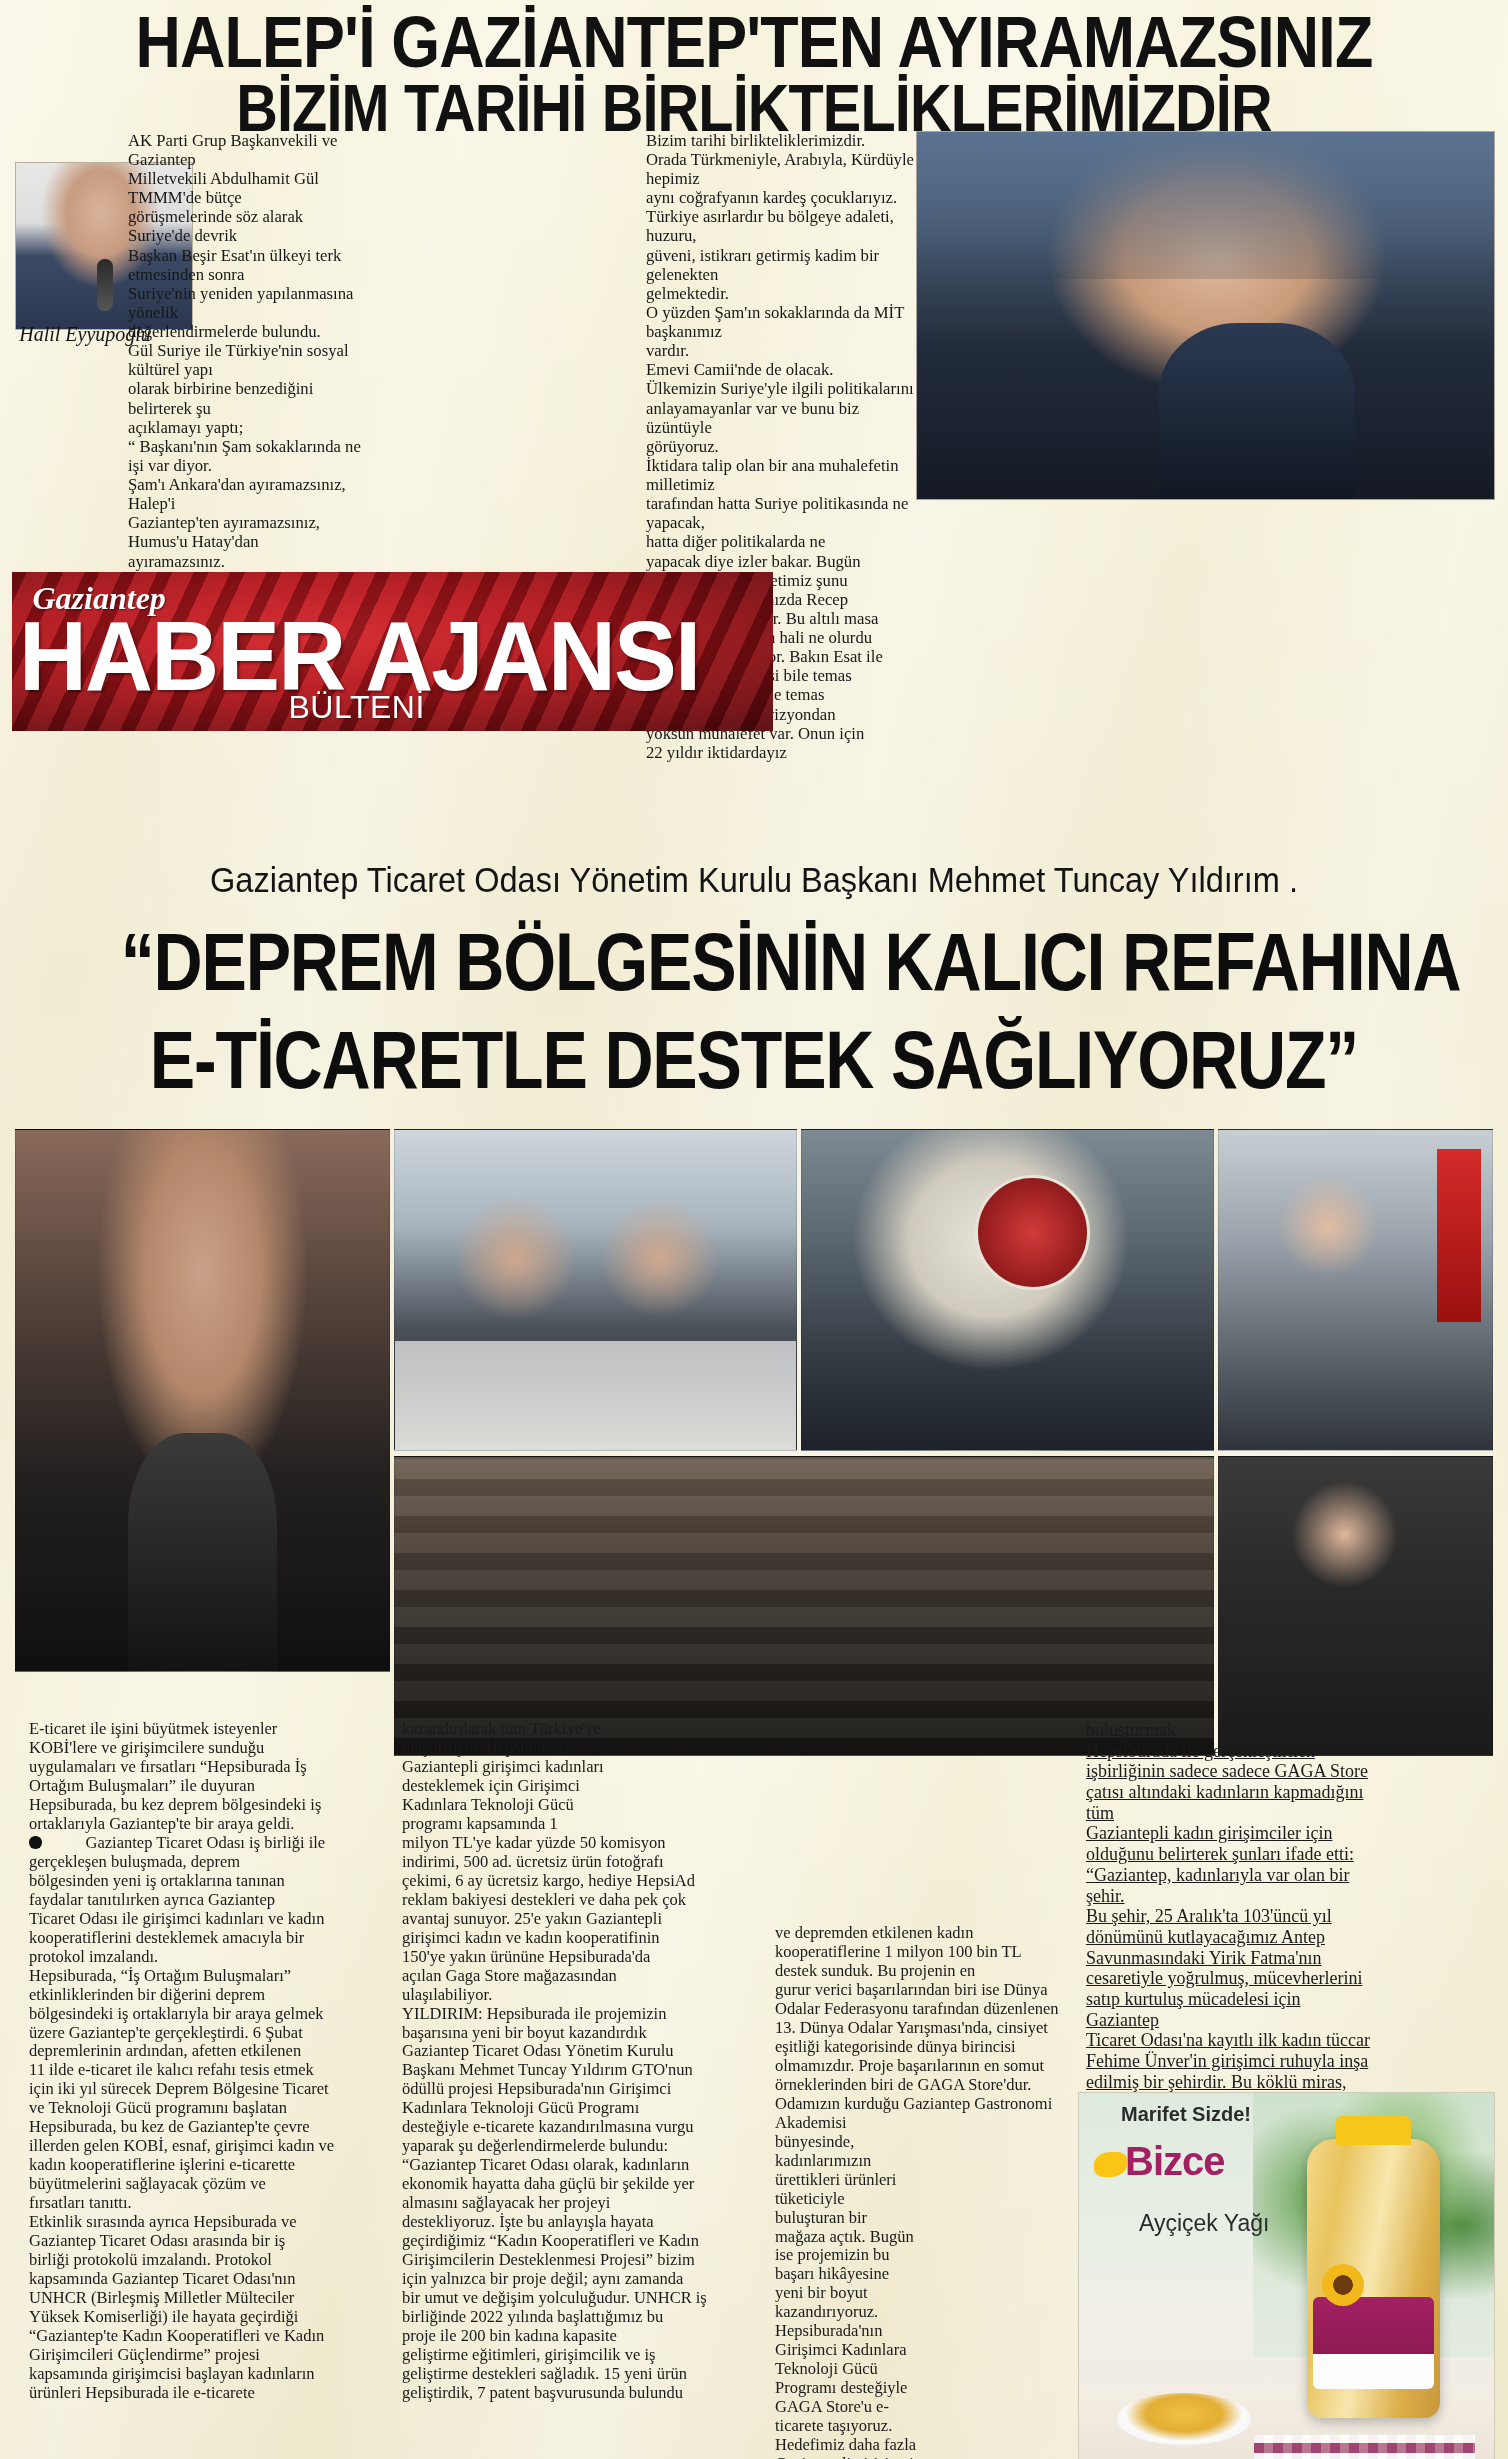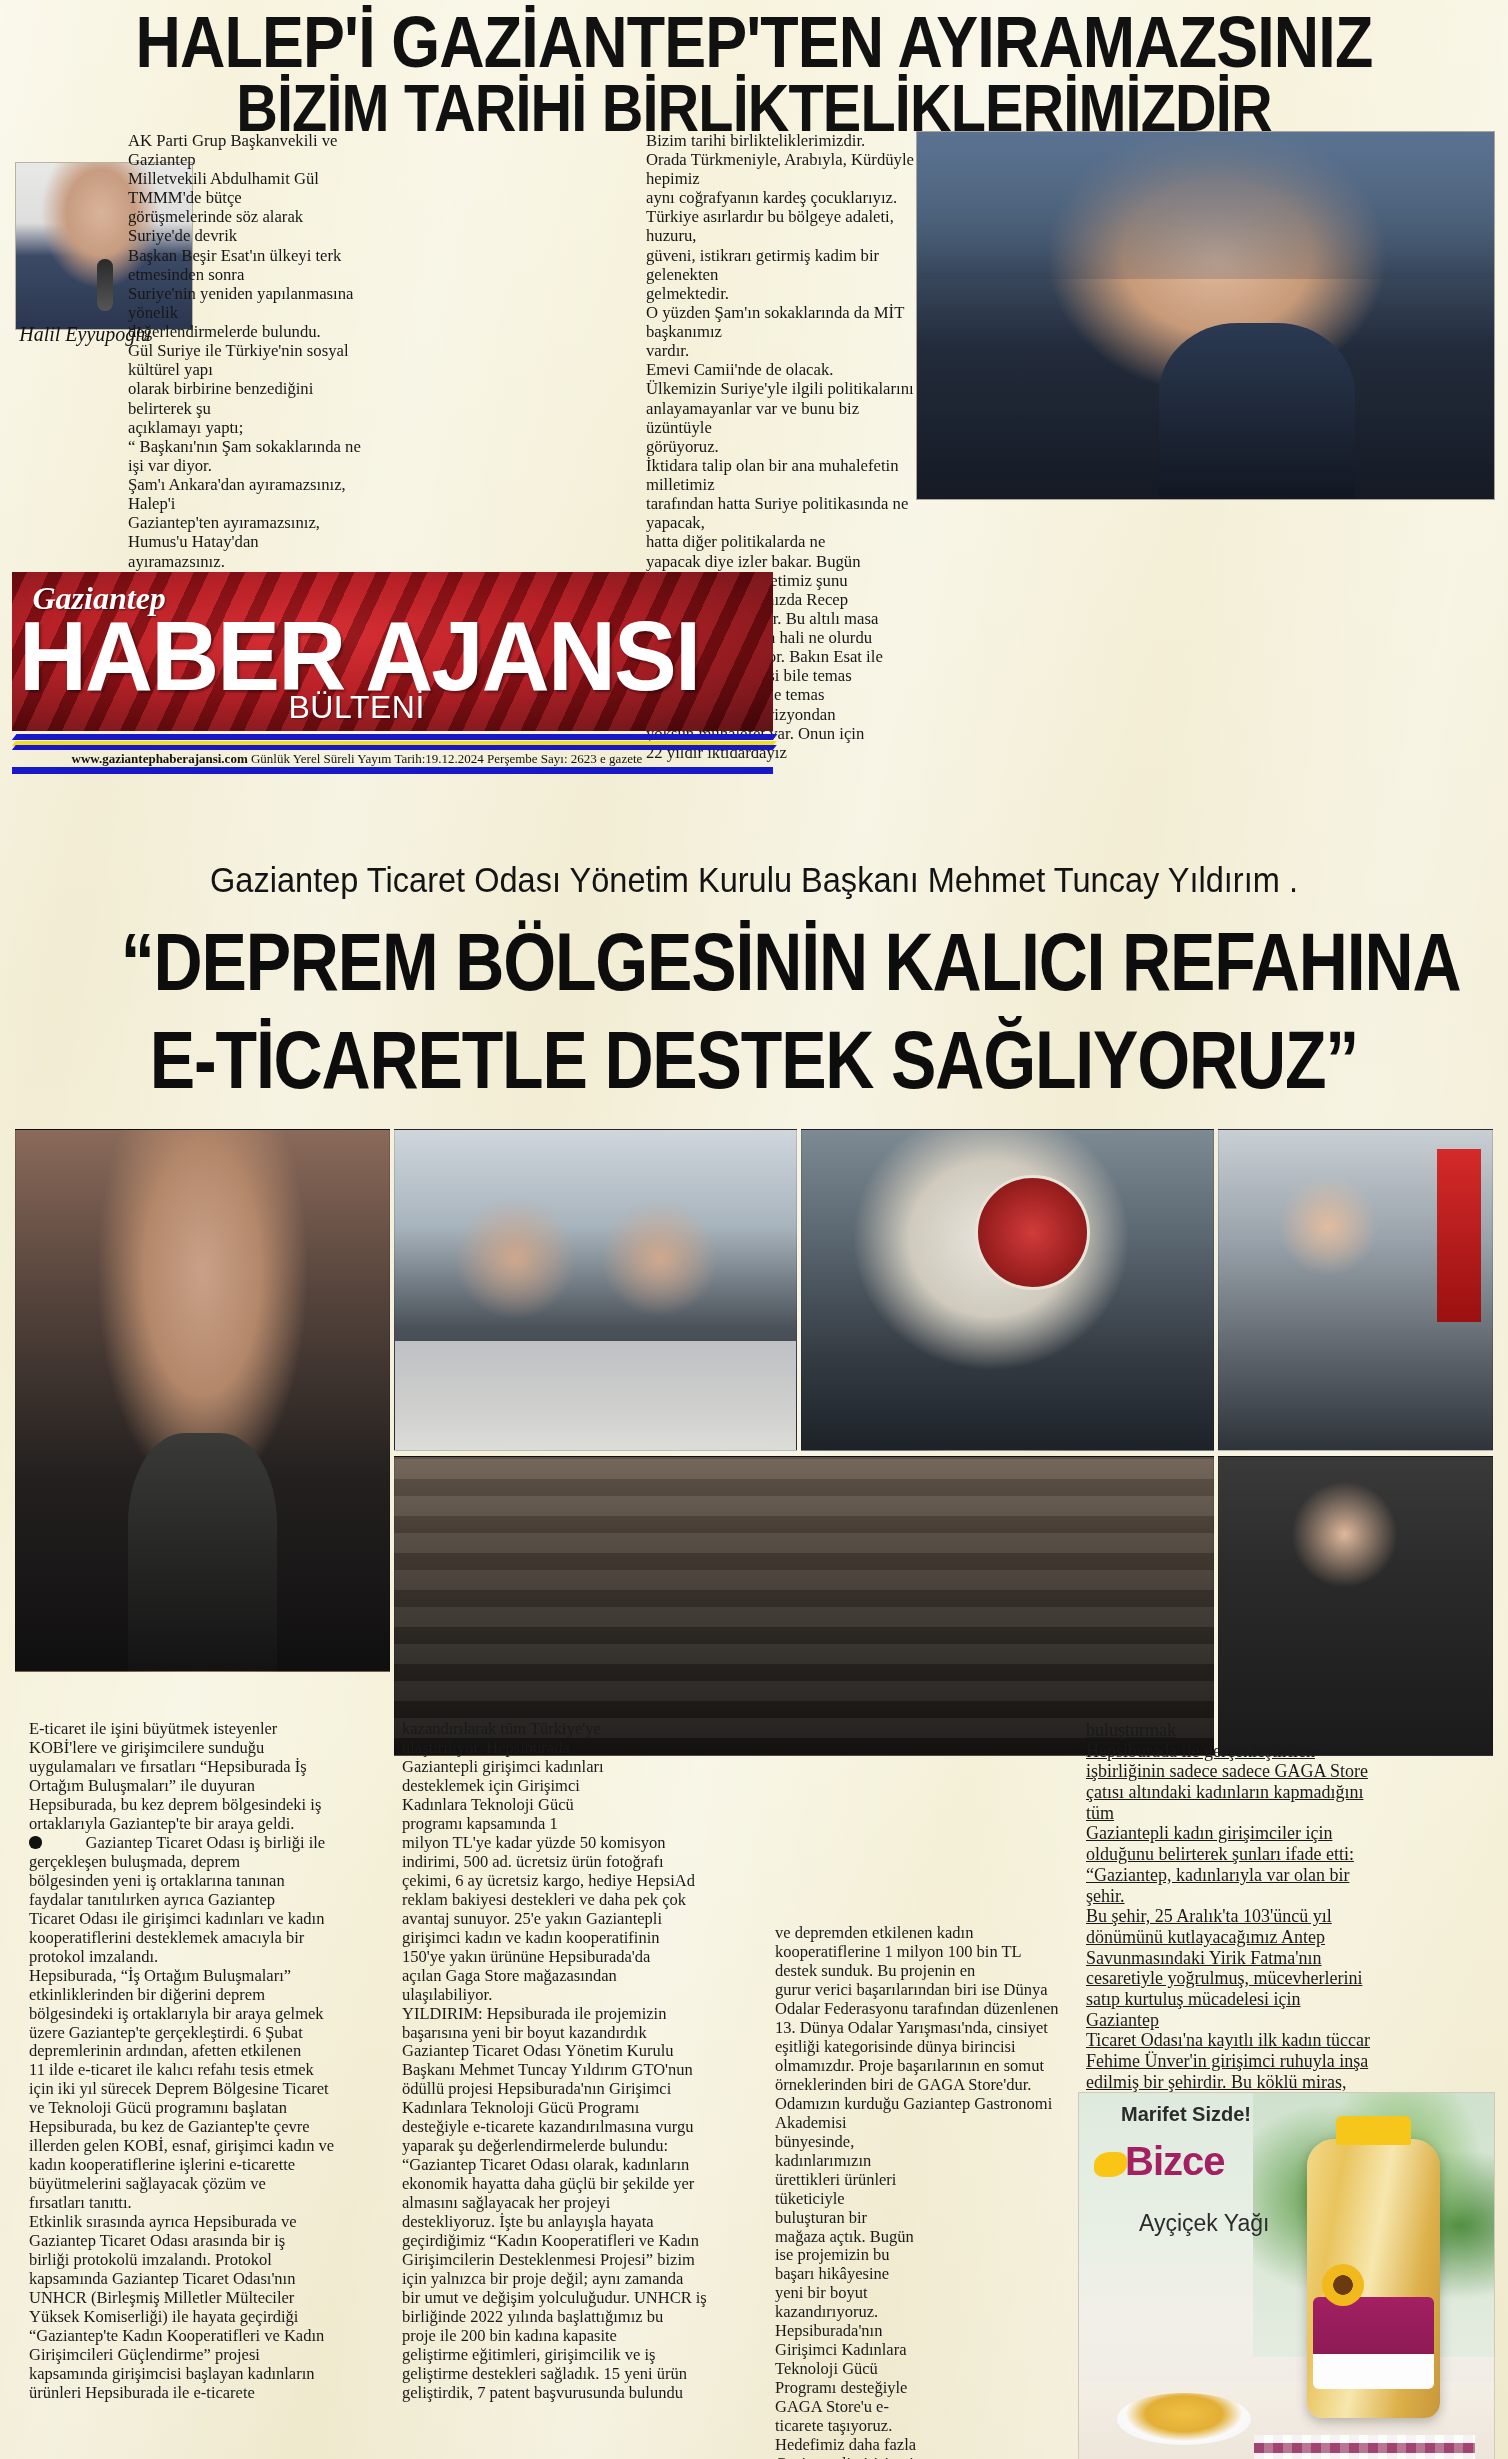--- a/index.html
+++ b/index.html
@@ -502,30 +502,20 @@
 
     <div class="photo-right"></div>
   </div>
 
   <div class="masthead">
     <div class="mast-gaziantep">Gaziantep</div>
     <div class="mast-main">HABER AJANSI</div>
     <div class="mast-sub">BÜLTENİ</div>
   </div>
 
-  <div class="footer-strip">
-    <div class="fs-bar-blue-a"></div>
-    <div class="fs-bar-yellow"></div>
-    <div class="fs-bar-blue-b"></div>
-    <div class="fs-bar-bottom"></div>
-    <div class="fs-text">
-      <span class="fs-site">www.gaziantephaberajansi.com</span>
-      <span>Günlük Yerel Süreli Yayım Tarih:19.12.2024 Perşembe Sayı: 2623 e gazete</span>
-    </div>
-  </div>
 
   <div class="a2-kicker">Gaziantep Ticaret Odası Yönetim Kurulu Başkanı Mehmet Tuncay Yıldırım .</div>
   <div class="a2-hl a2-hl1">“DEPREM BÖLGESİNİN KALICI REFAHINA</div>
   <div class="a2-hl a2-hl2">E-TİCARETLE DESTEK SAĞLIYORUZ”</div>
 
   <div class="collage">
     <div class="ph ph1"></div>
     <div class="ph ph2"></div>
     <div class="ph ph3">
       <div class="gto-seal"></div>

